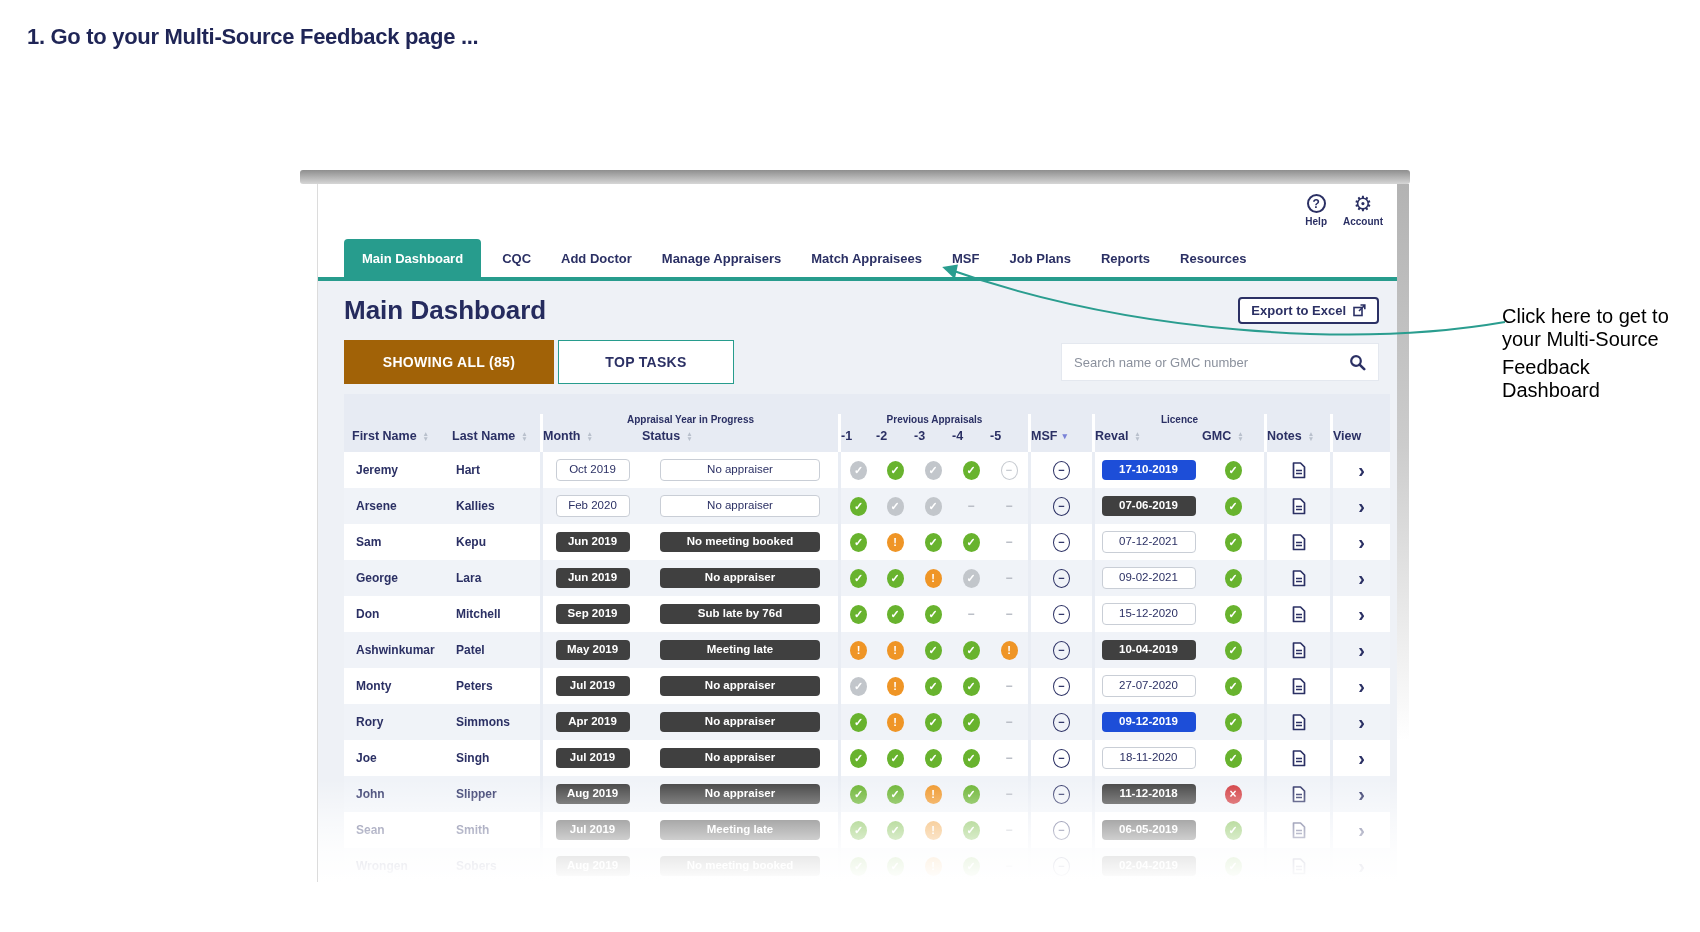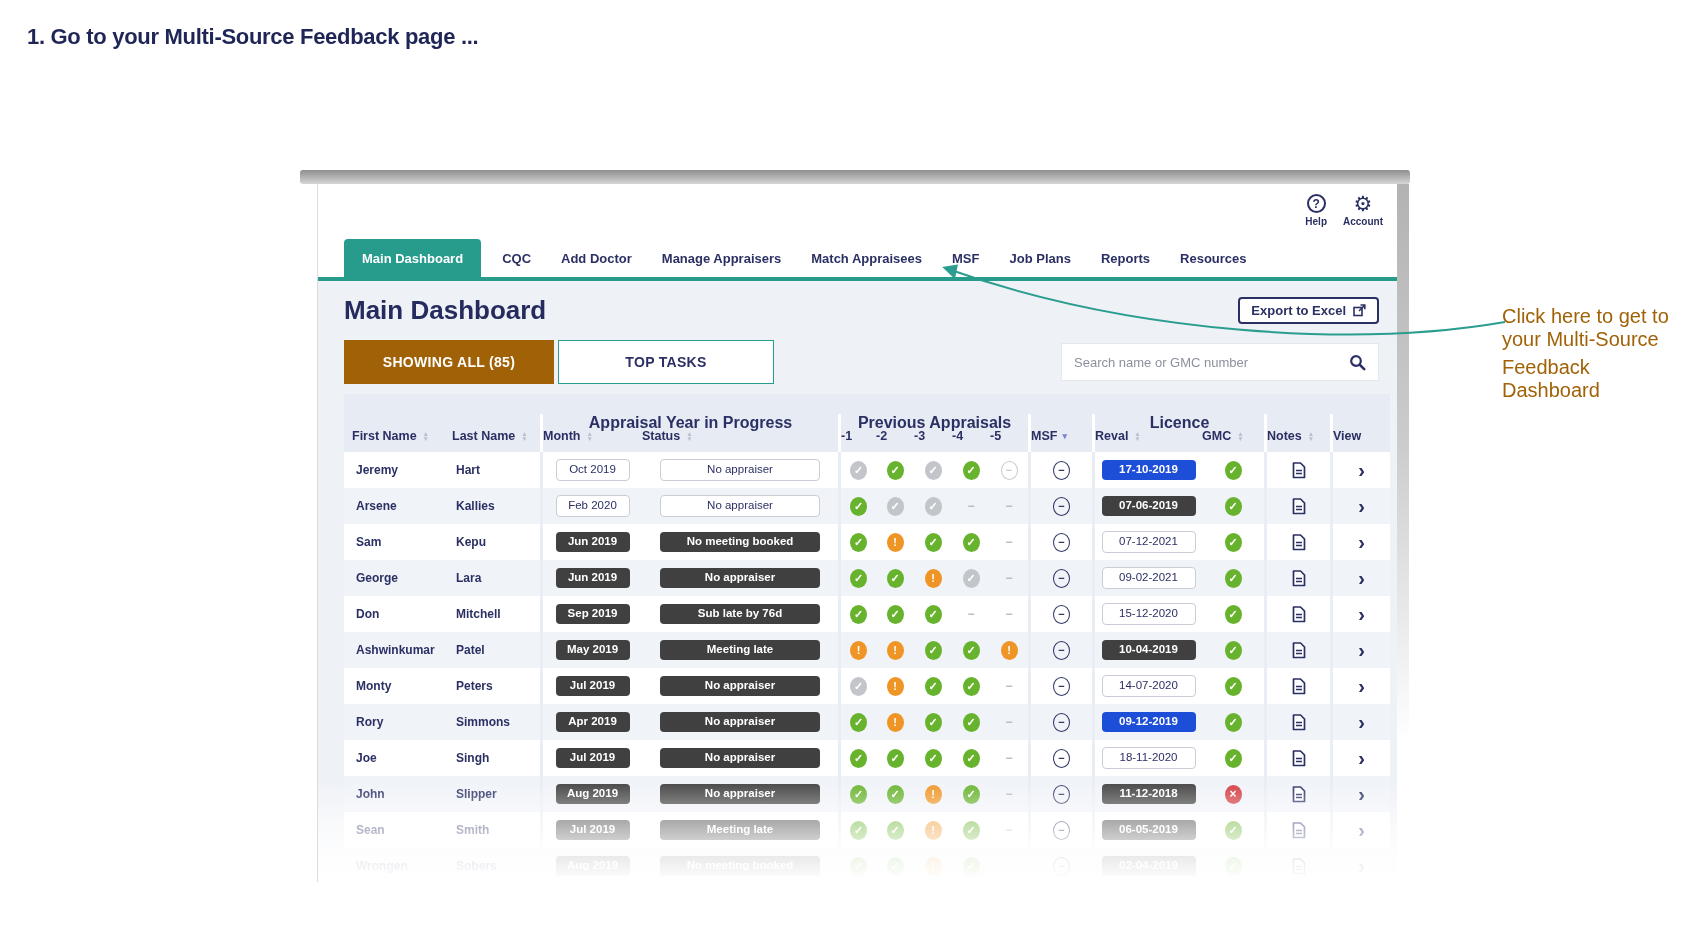--- a/index.html
+++ b/index.html
@@ -43,32 +43,32 @@
   .h2 { font-size:26px; font-weight:800; color:#252b5e; }
   .export { display:inline-flex; align-items:center; gap:7px; background:#fff;
             border:2px solid #2b3064; border-radius:4px; padding:4px 11px;
             font-size:13px; font-weight:700; color:#2b3064; cursor:pointer;
             font-family:"Liberation Sans", sans-serif; }
 
   .filter-row { margin-top:14px; display:flex; align-items:flex-end; }
   .ftab { height:44px; display:flex; align-items:center; justify-content:center;
           font-size:14px; font-weight:700; letter-spacing:.3px; cursor:pointer; }
   .ftab-active { width:210px; background:#a16207; color:#fff; }
-  .ftab-plain { width:216px; background:#fff; border:1px solid #279c8d; color:#2b3064; margin-left:4px; }
+  .ftab-plain { width:176px; background:#fff; border:1px solid #279c8d; color:#2b3064; margin-left:4px; }
   .search { margin-left:auto; width:318px; height:38px; background:#fff; border:1px solid #e4e8ef;
             display:flex; align-items:center; padding:0 12px; margin-bottom:3px; }
   .search input { flex:1; border:none; outline:none; font-size:13px; color:#ef4444;
             font-family:"Liberation Sans", sans-serif; background:transparent; }
   .search input::placeholder { color:#8b919d; }
 
   
   .table { margin-top:10px; width:1046px; }
   .grow { display:grid; grid-template-columns:196px 298px 190px 64px 172px 66px 60px;
           background:#e7ebf3; height:26px; }
-  .gcell { display:flex; align-items:center; justify-content:center; font-size:16px;
+  .gcell { display:flex; align-items:center; justify-content:center; font-size:10px;
            font-weight:700; color:#2b3064; border-left:3px solid #fff;margin-top:20px; }
   .gcell:first-child { border-left:none; }
   .hrow { display:grid; grid-template-columns:100px 96px 102px 196px 38px 38px 38px 38px 38px 64px 110px 62px 66px 60px;
           background:#e7ebf3; height:32px; }
   .hcell { display:flex; align-items:center; font-size:12.5px;
            font-weight:700; color:#2b3064; cursor:pointer; }
   .hcell.left { justify-content:flex-start; padding-left:8px; }
   .hcell.gstart { border-left:3px solid #fff; }
   .sort { display:inline-flex; flex-direction:column; margin-left:6px; font-size:6.5px;
           line-height:5px; color:#b9c0cc; }
@@ -101,21 +101,21 @@
   .dashtxt { color:#b4b9c1; font-weight:700; font-size:12px; }
   .chev { color:#2b3064; font-weight:900; font-size:20px; line-height:1; cursor:pointer; }
   .noteswrap { cursor:pointer; display:inline-flex; }
 
   .fade { position:absolute; left:0; right:0; top:595px; height:103px; pointer-events:none;
           background:linear-gradient(to bottom, rgba(255,255,255,0) 0%, rgba(255,255,255,.55) 40%,
                      rgba(255,255,255,.88) 72%, #fff 100%); }
 
   
   .annotation { position:absolute; left:1502px; top:305px; width:170px; font-size:20px;
-                font-weight:500; color:#a16207; line-height:23px; }
+                font-weight:500; color:#000000; line-height:23px; }
   .annotation p + p { margin-top:5px; }
   .arrow-svg { position:absolute; left:925px; top:252px; width:600px; height:105px; pointer-events:none; }
 </style>
 </head>
 <body>
 
 <div class="page">
 
   <div class="h1">1. Go to your Multi-Source Feedback page ...</div>
 
@@ -547,21 +547,21 @@
               <div class="tcell">
                 <span class="ic oval green">✓</span>
               </div>
               <div class="tcell">
                 <span class="ic dashtxt">−</span>
               </div>
               <div class="tcell gstart">
                 <span class="ic ring navy">−</span>
               </div>
               <div class="tcell gstart">
-                <span class="pill reval white">14-07-2020</span>
+                <span class="pill reval white">27-07-2020</span>
               </div>
               <div class="tcell">
                 <span class="ic oval green">✓</span>
               </div>
               <div class="tcell gstart">
                 <span class="ic noteswrap">
                   <svg width="14" height="17" viewBox="0 0 14 17">
                     <path d="M1.5 1h7l4 4v10.5h-11z" fill="#fff" stroke="#2b3064" stroke-width="1.7" stroke-linejoin="round"></path>
                     <path d="M4 8.5h6M4 11.5h6" stroke="#2b3064" stroke-width="1.4"></path>
                   </svg>

